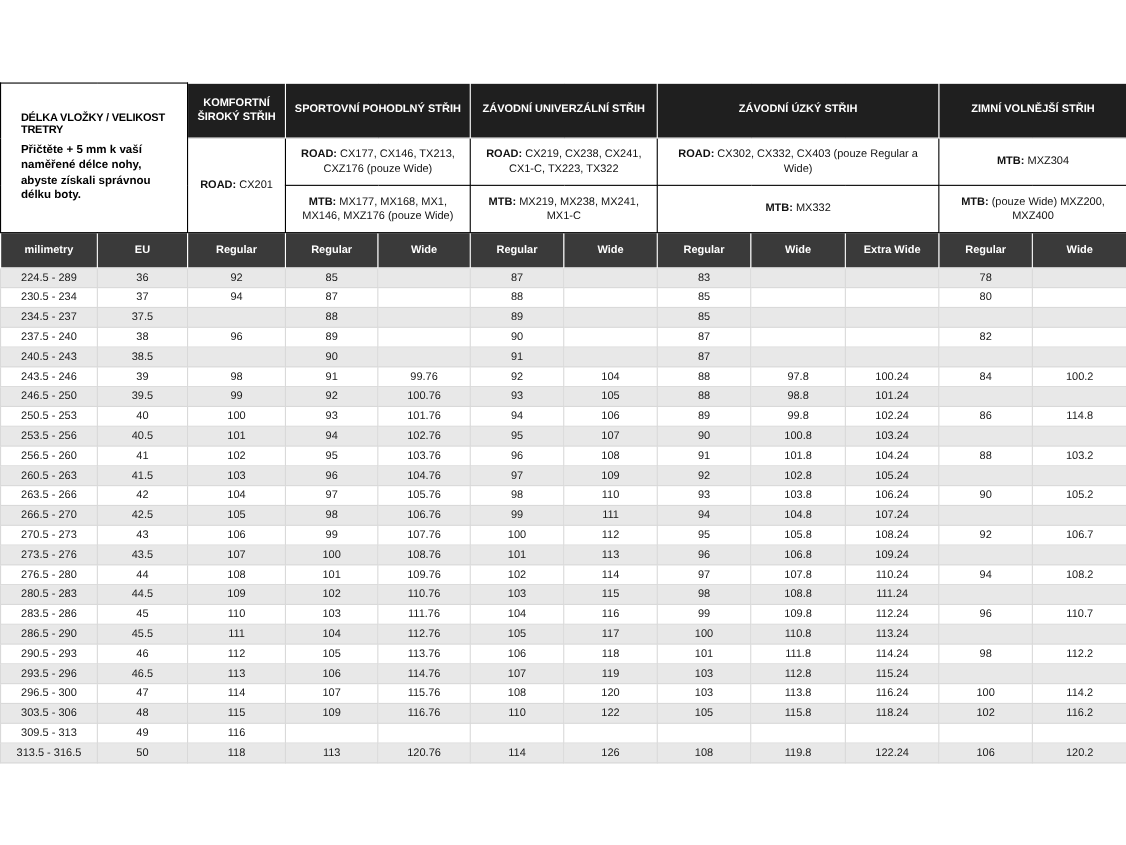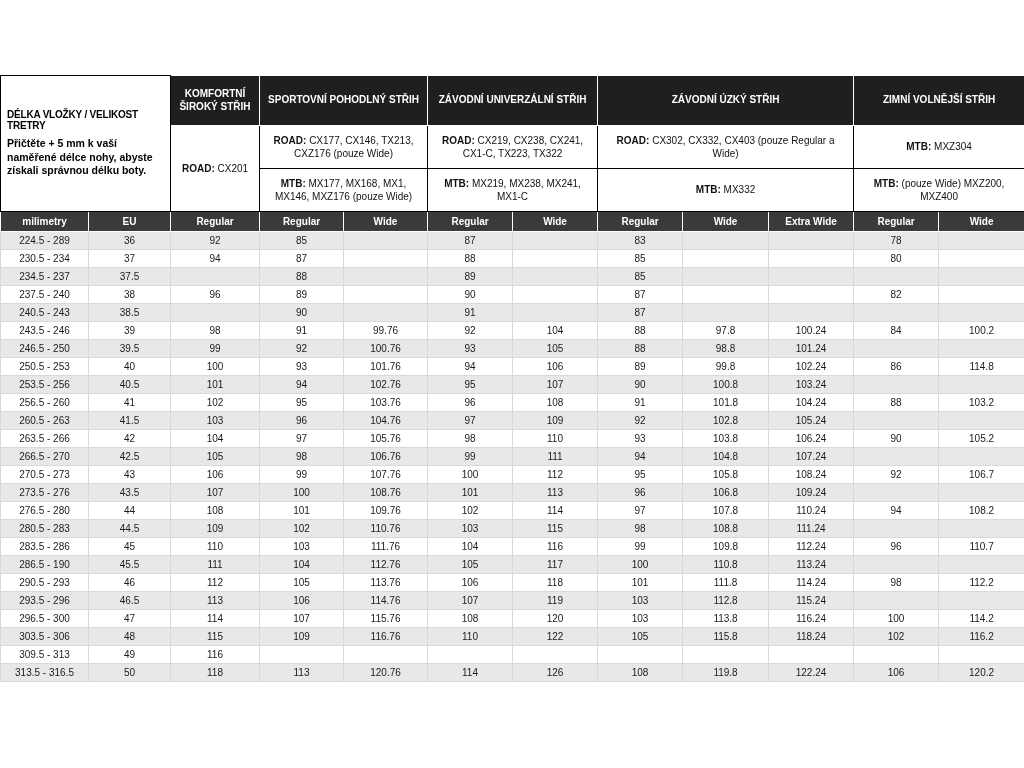--- a/index.html
+++ b/index.html
@@ -29,21 +29,21 @@
     border: 1px solid #ffffff;
     line-height: 1.25;
   }
 
   
   th.intro {
     background: #ffffff;
     border: 1px solid #000000;
     text-align: left;
     vertical-align: middle;
-    padding: 6px 6px;
+    padding: 6px 18px;
   }
   .intro-title {
     font-weight: bold;
     font-size: 10px;
     letter-spacing: -0.2px;
     margin-bottom: 6px;
   }
   .intro-desc {
     font-weight: bold;
     font-size: 10.5px;
@@ -62,21 +62,21 @@
     color: #111111;
   }
   th.mod b { font-weight: bold; }
 
   
   tr.colhead th {
     background: var(--subheader-dark, #3a3a3a);
     color: #ffffff;
     font-size: 10px;
     font-weight: bold;
-    height: 20px;
+    height: 32px;
     border: 1px solid #ffffff;
     padding: 1px 2px;
   }
 
   
   tbody td {
     font-size: 10px;
     height: 18px;
     border: 1px solid #d9d9d9;
     color: #1a1a1a;
@@ -392,21 +392,21 @@
           <td>111.76</td>
           <td>104</td>
           <td>116</td>
           <td>99</td>
           <td>109.8</td>
           <td>112.24</td>
           <td>96</td>
           <td>110.7</td>
         </tr>
         <tr class="odd">
-          <td>286.5 - 190</td>
+          <td>286.5 - 290</td>
           <td>45.5</td>
           <td>111</td>
           <td>104</td>
           <td>112.76</td>
           <td>105</td>
           <td>117</td>
           <td>100</td>
           <td>110.8</td>
           <td>113.24</td>
           <td class="empty"></td>

